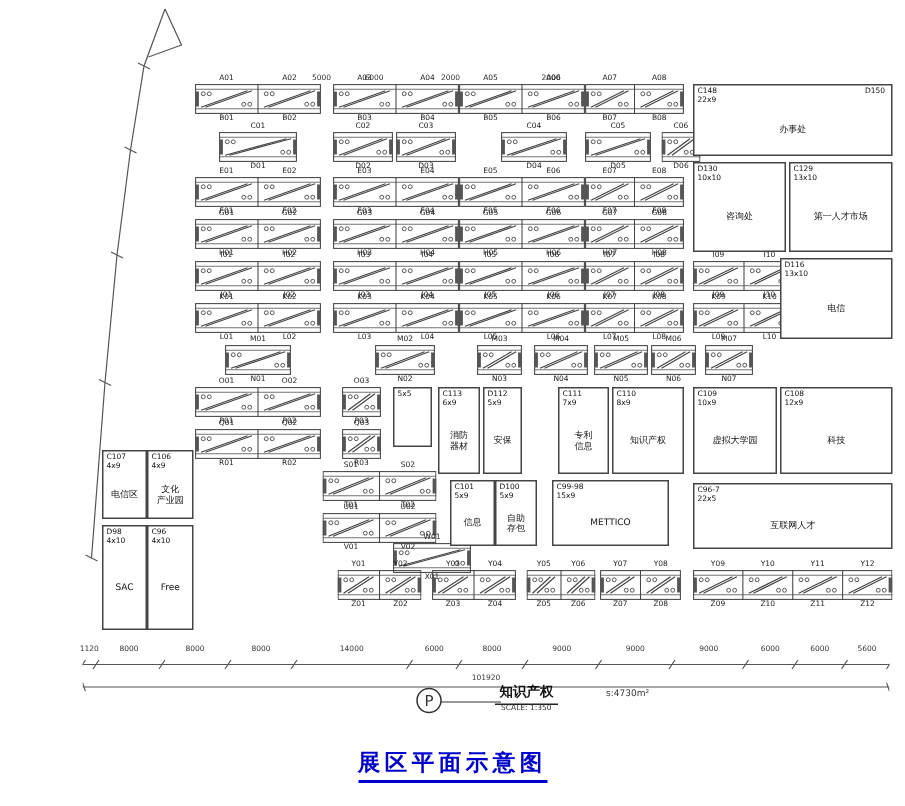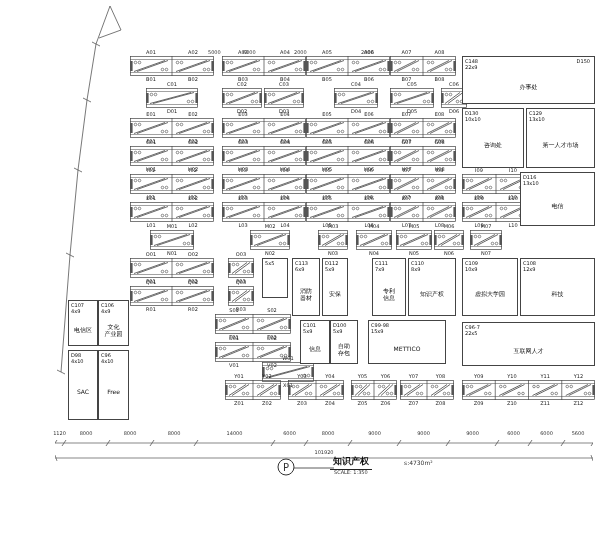--- a/index.html
+++ b/index.html
@@ -1658,14 +1658,17 @@
       <text x="10" y="13.5" text-anchor="middle" font-size="10" fill="#333" font-family="DejaVu Sans, sans-serif">P</text>
     </svg>
     <svg width="40" height="4" style="position:absolute;left:18px;top:11px;" viewBox="0 0 40 4">
       <line x1="0" y1="2" x2="40" y2="2" stroke="#333" stroke-width="0.8"></line>
     </svg>
     <div id="plan-name">知识产权</div>
     <div id="plan-scale">SCALE: 1:350</div>
     <div id="plan-area">s:4730m²</div>
   </div>
 
+  <div id="main-title">
+    <span>展区平面示意图</span>
+  </div>
 
 </div>
 
 </body></html>

